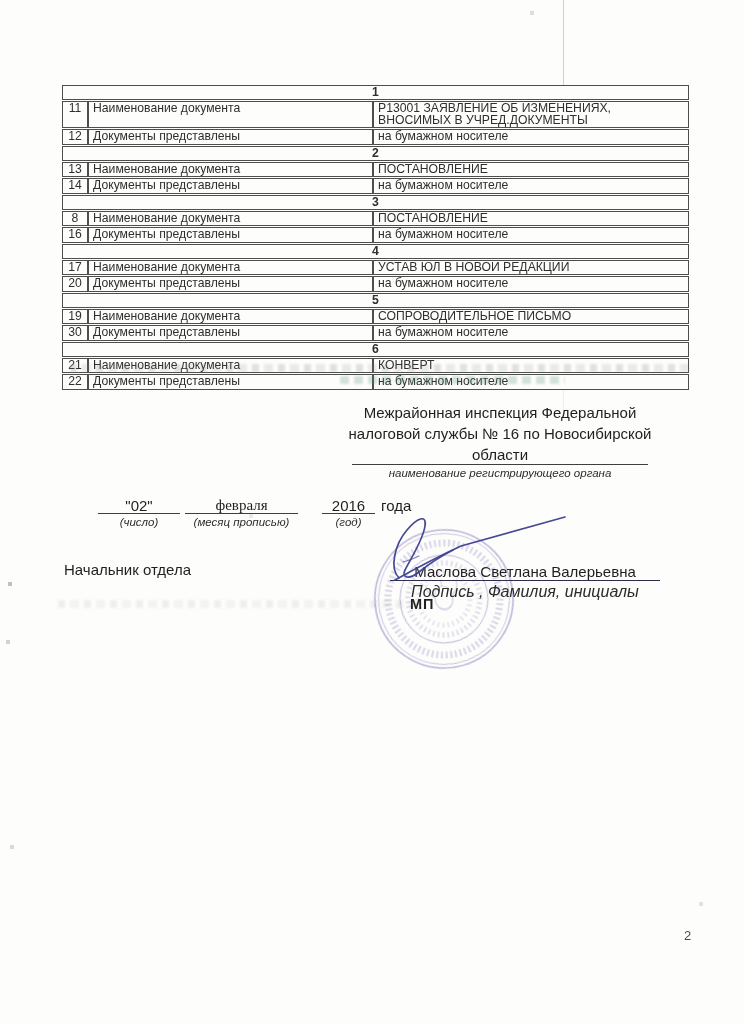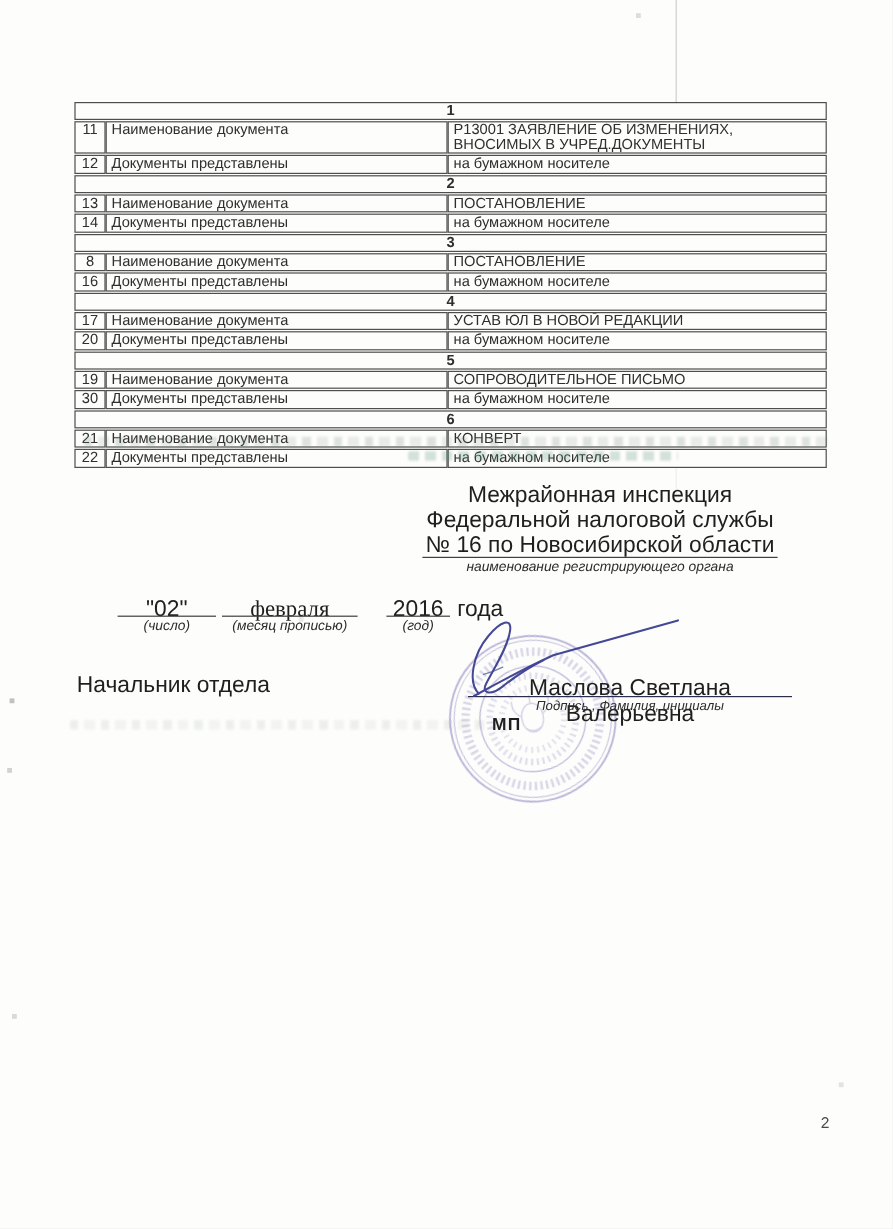--- a/index.html
+++ b/index.html
@@ -21,21 +21,21 @@
     padding:1px 4px;vertical-align:top;
     overflow:hidden;
   }
   td.c-num{text-align:center;padding:1px 1px;margin-left:34px;}
   td.c-label{border-left:none;border-right:none;}
   td.c-value{white-space:pre-line;}
   tr.sec td{text-align:center;font-weight:bold;height:10px;line-height:11px;}
   tr.row td{height:11px;}
   
   .abs{position:absolute;}
-  .lbl{font-size:19px;color:#1f1f1f;}
+  .lbl{font-size:15px;color:#1f1f1f;}
   .center{text-align:center;}
   .rule{position:absolute;height:1px;background:#3f3f3f;}
   .cap{font-size:11.5px;font-style:italic;color:#2c2c2c;text-align:center;}
   .mp{font-size:14.5px;font-weight:bold;color:#1f1f1f;letter-spacing:1px;}
   .pagenum{font-size:13px;color:#4a4a4a;}
   
   .bleed{
     position:absolute;height:8px;border-radius:2px;
     background:repeating-linear-gradient(90deg,
       rgba(115,135,115,.22) 0 7px, rgba(115,135,115,0) 7px 12px,
@@ -197,21 +197,21 @@
           <ellipse cx="73" cy="72" rx="9" ry="12"></ellipse>
           <path d="M64,70 q-8,-6 -6,-14 M82,70 q8,-6 6,-14 M66,80 q7,6 14,0 M73,60 l0,-7"></path>
         </g>
       </g>
     </svg>
   </div>
 
   <div class="abs lbl" style="left:64px;top:561px;">Начальник отдела</div>
   <div class="abs lbl center" style="left:390px;top:563px;width:270px;">Маслова Светлана Валерьевна</div>
   <div class="rule" style="left:390px;top:580px;width:270px;background:#2c2c4c;"></div>
-  <div class="abs cap" style="left:390px;top:583px;width:270px;font-size:11px;">Подпись , Фамилия, инициалы</div>
+  <div class="abs cap" style="left:390px;top:583px;width:270px;font-size:16px;">Подпись , Фамилия, инициалы</div>
   <div class="abs mp" style="left:410px;top:596px;">МП</div>
 
   <div class="sig">
     <svg width="200" height="88" viewBox="0 0 200 88">
       <g fill="none" stroke="#3c3f90" stroke-width="1.7" stroke-linecap="round" opacity="0.95">
         <path d="M16,78 C6,68 12,44 24,30 C34,18 44,14 42,26 C40,40 28,58 22,70 C18,78 26,80 36,72 C46,64 58,56 70,50"></path>
         <path d="M12,80 C30,70 52,58 78,46 L182,17"></path>
         <path d="M20,62 q8,-2 16,-6" stroke-width="1.1" opacity="0.7"></path>
       </g>
     </svg>

